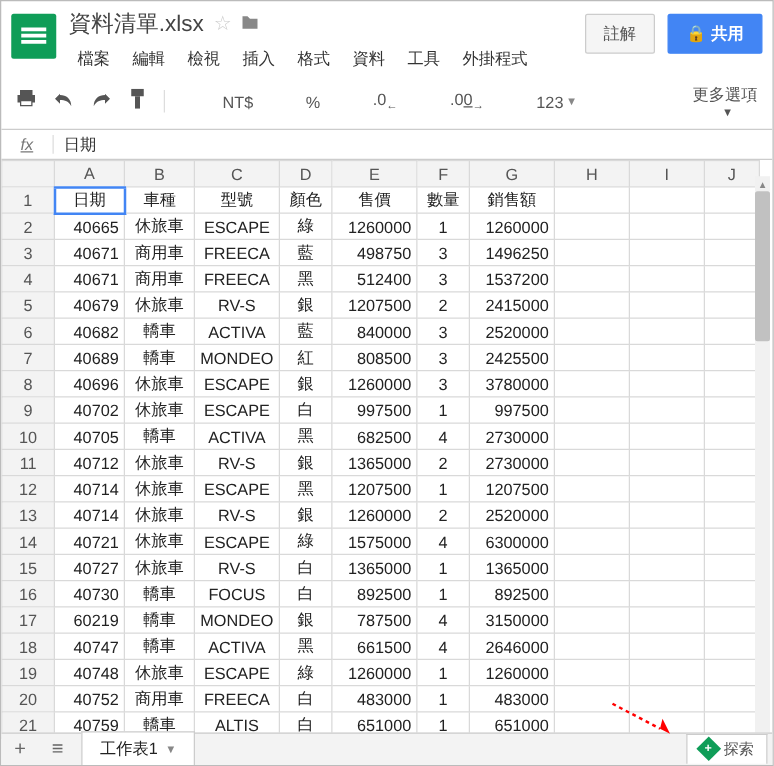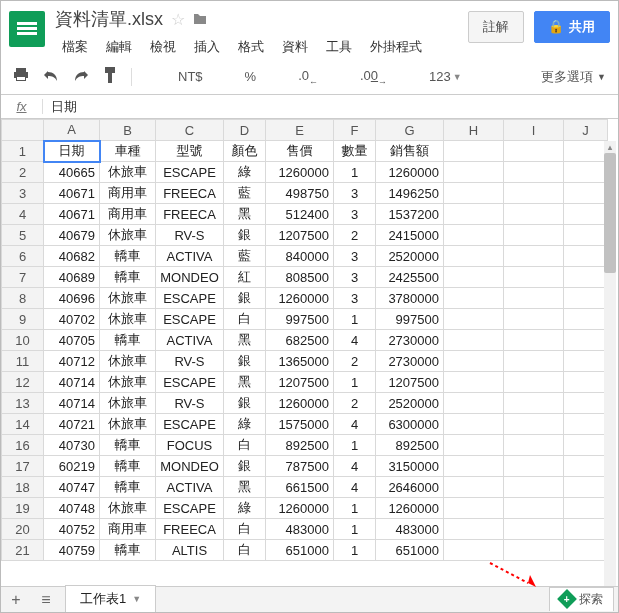--- a/index.html
+++ b/index.html
@@ -23,21 +23,21 @@
   .btn-share { background: #4285f4; border-color: #4285f4; color: #fff; font-weight: bold; }
   .btn-share .lock { margin-right: 4px; }
   
   
   .toolbar { display: flex; align-items: center; gap: 14px; padding: 8px 12px; border-bottom: 1px solid #ccc; }
   .tb-icon { color: #555; cursor: pointer; font-size: 15px; }
   .tb-sep { width: 1px; height: 18px; background: #ddd; }
   .tb-text { color: #555; font-size: 13px; margin-left: 32px; }
   .tb-dropdown { color: #888; font-size: 9px; margin-left: -8px; }
   .tb-group { display: flex; align-items: center; gap: 10px; }
-  .more-options { margin-left: auto; display: flex; align-items: center; color: #555; cursor: pointer; }
+  .more-options { margin-left: auto; display: flex; align-items: center; color: #555; cursor: pointer; flex-direction: column; }
   
   
   .formula-bar { display: flex; align-items: center; border-bottom: 1px solid #ccc; height: 24px; }
   .fx-label { width: 42px; text-align: center; font-style: italic; color: #777; border-right: 1px solid #ddd; font-size: 13px; text-decoration: underline; }
   .fx-input { flex: 1; padding: 0 8px; font-size: 13px; color: #333; }
   
   
   .grid-area { position: relative; overflow: hidden; height: 487px; }
   .grid { border-collapse: collapse; table-layout: fixed; }
   .grid th, .grid td { border: 1px solid #d9d9d9; height: 21px; font-size: 13px; text-align: center; overflow: hidden; white-space: nowrap; }
@@ -346,20 +346,33 @@
           <td class="txt  col-C">ESCAPE</td>
           <td class="txt  col-D">綠</td>
           <td class="  col-E">1575000</td>
           <td class=" txt col-F">4</td>
           <td class="  col-G">6300000</td>
           <td class="  col-H"></td>
           <td class="  col-I"></td>
           <td class="  col-J"></td>
         </tr>
         <tr>
+          <th class="row-header">15</th>
+          <td class="  col-A">40727</td>
+          <td class="txt  col-B">休旅車</td>
+          <td class="txt  col-C">RV-S</td>
+          <td class="txt  col-D">白</td>
+          <td class="  col-E">1365000</td>
+          <td class=" txt col-F">1</td>
+          <td class="  col-G">1365000</td>
+          <td class="  col-H"></td>
+          <td class="  col-I"></td>
+          <td class="  col-J"></td>
+        </tr>
+        <tr>
           <th class="row-header">16</th>
           <td class="  col-A">40730</td>
           <td class="txt  col-B">轎車</td>
           <td class="txt  col-C">FOCUS</td>
           <td class="txt  col-D">白</td>
           <td class="  col-E">892500</td>
           <td class=" txt col-F">1</td>
           <td class="  col-G">892500</td>
           <td class="  col-H"></td>
           <td class="  col-I"></td>

